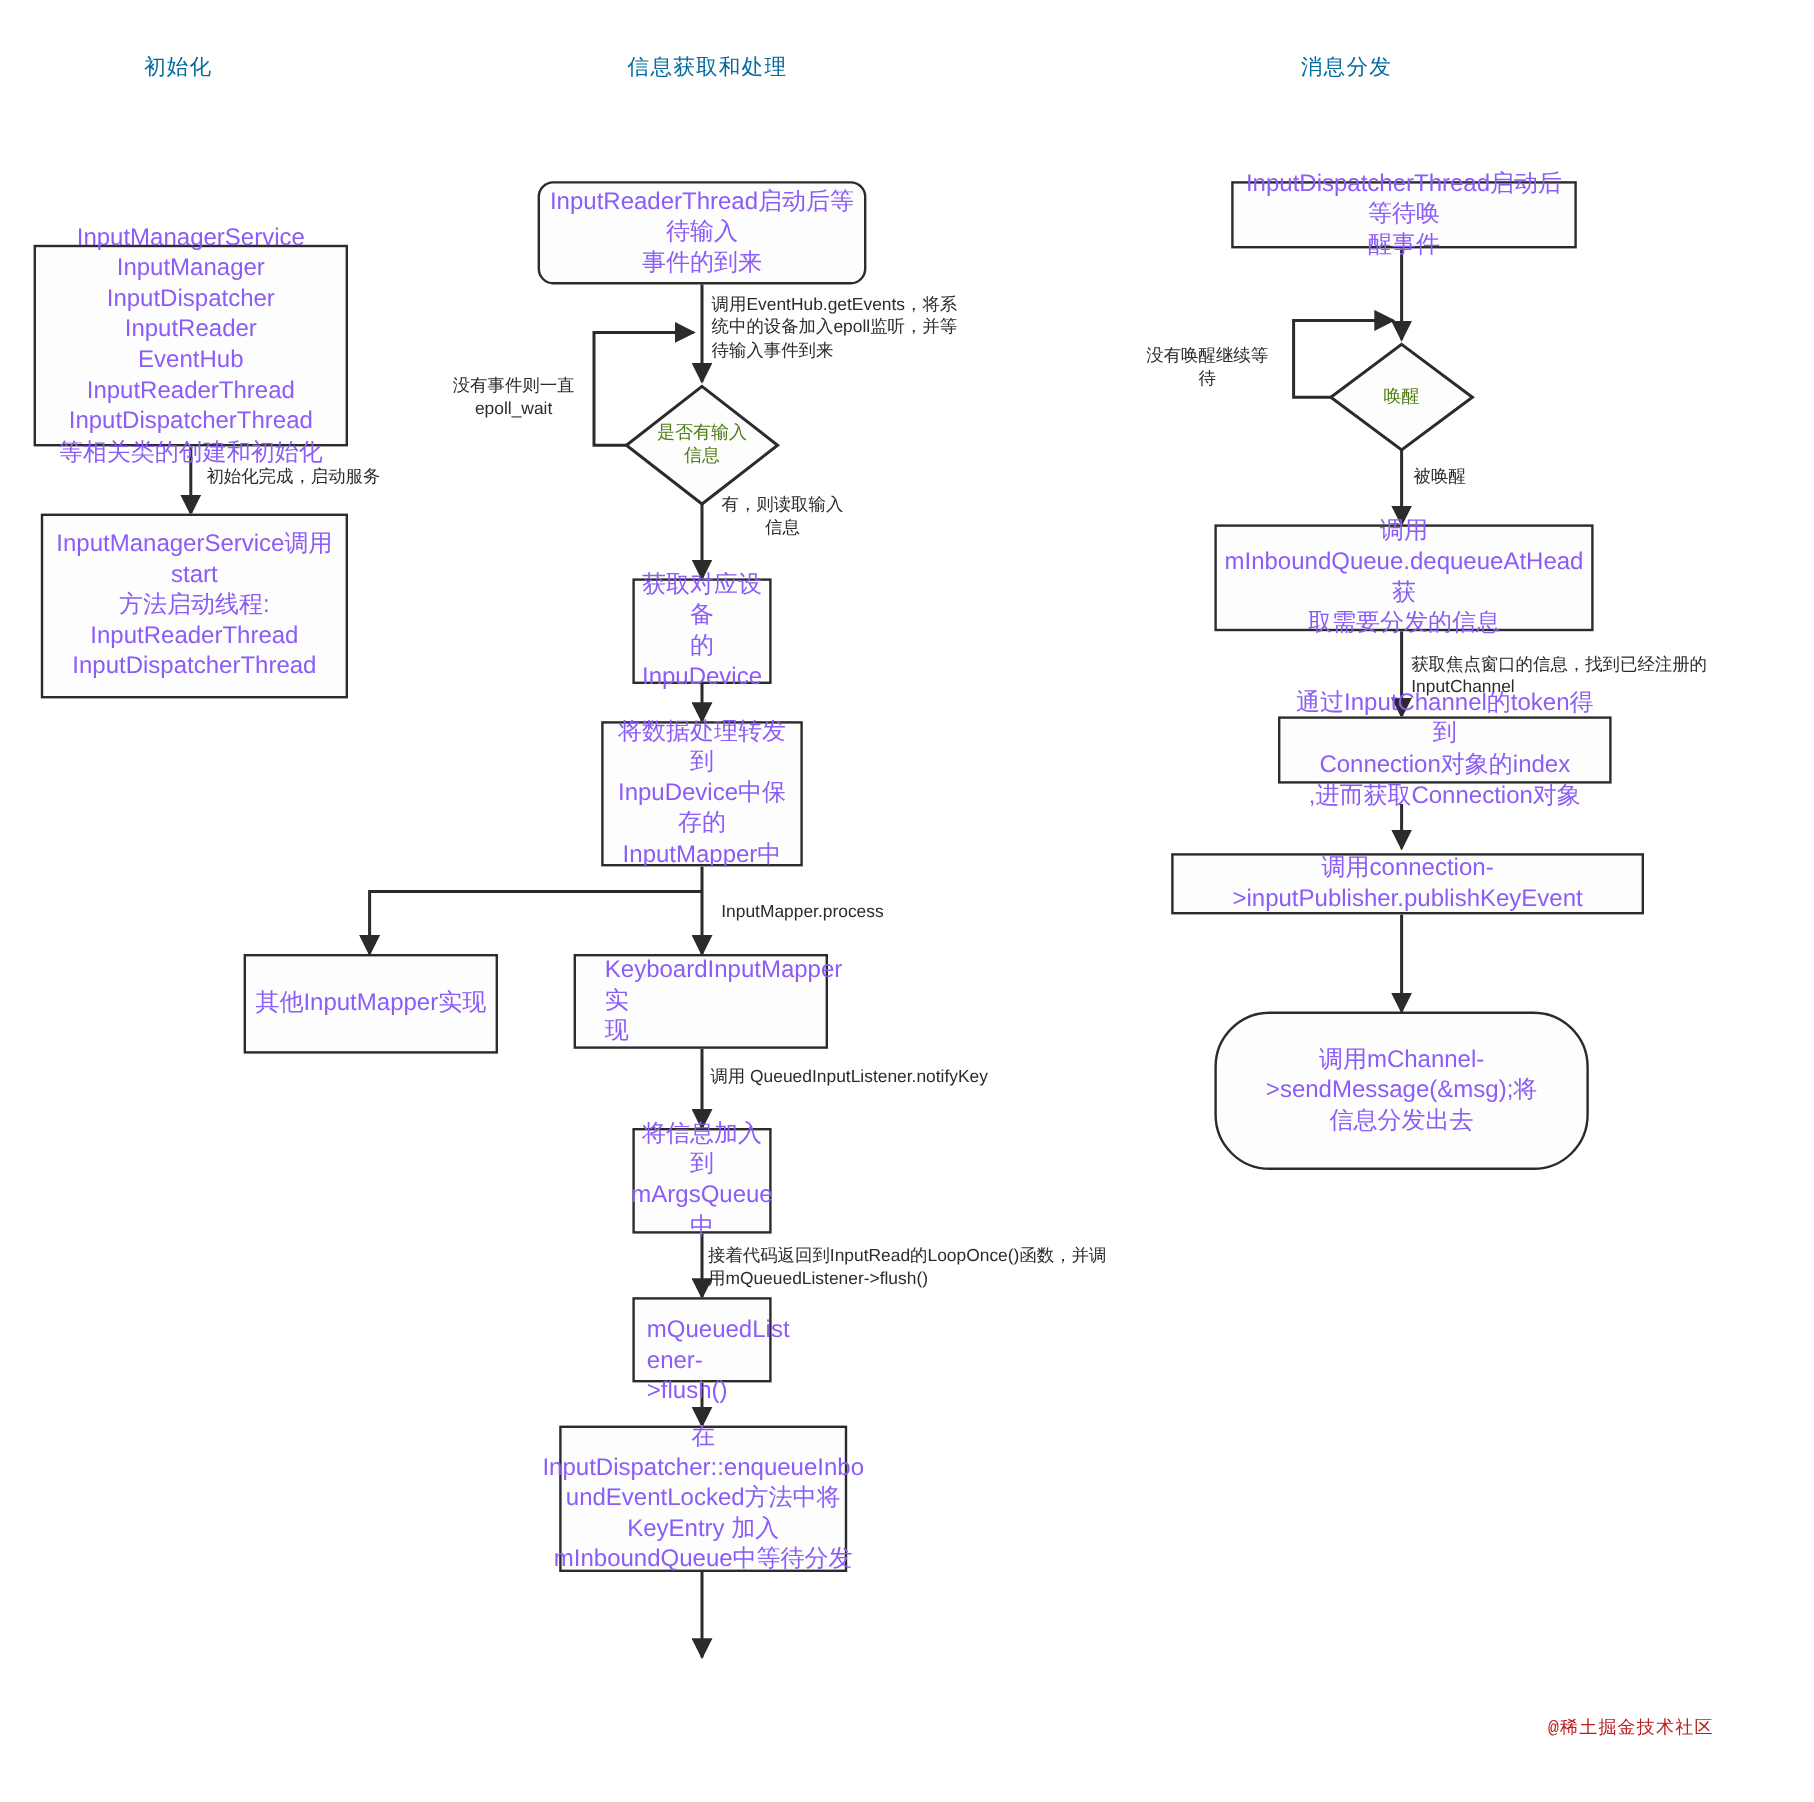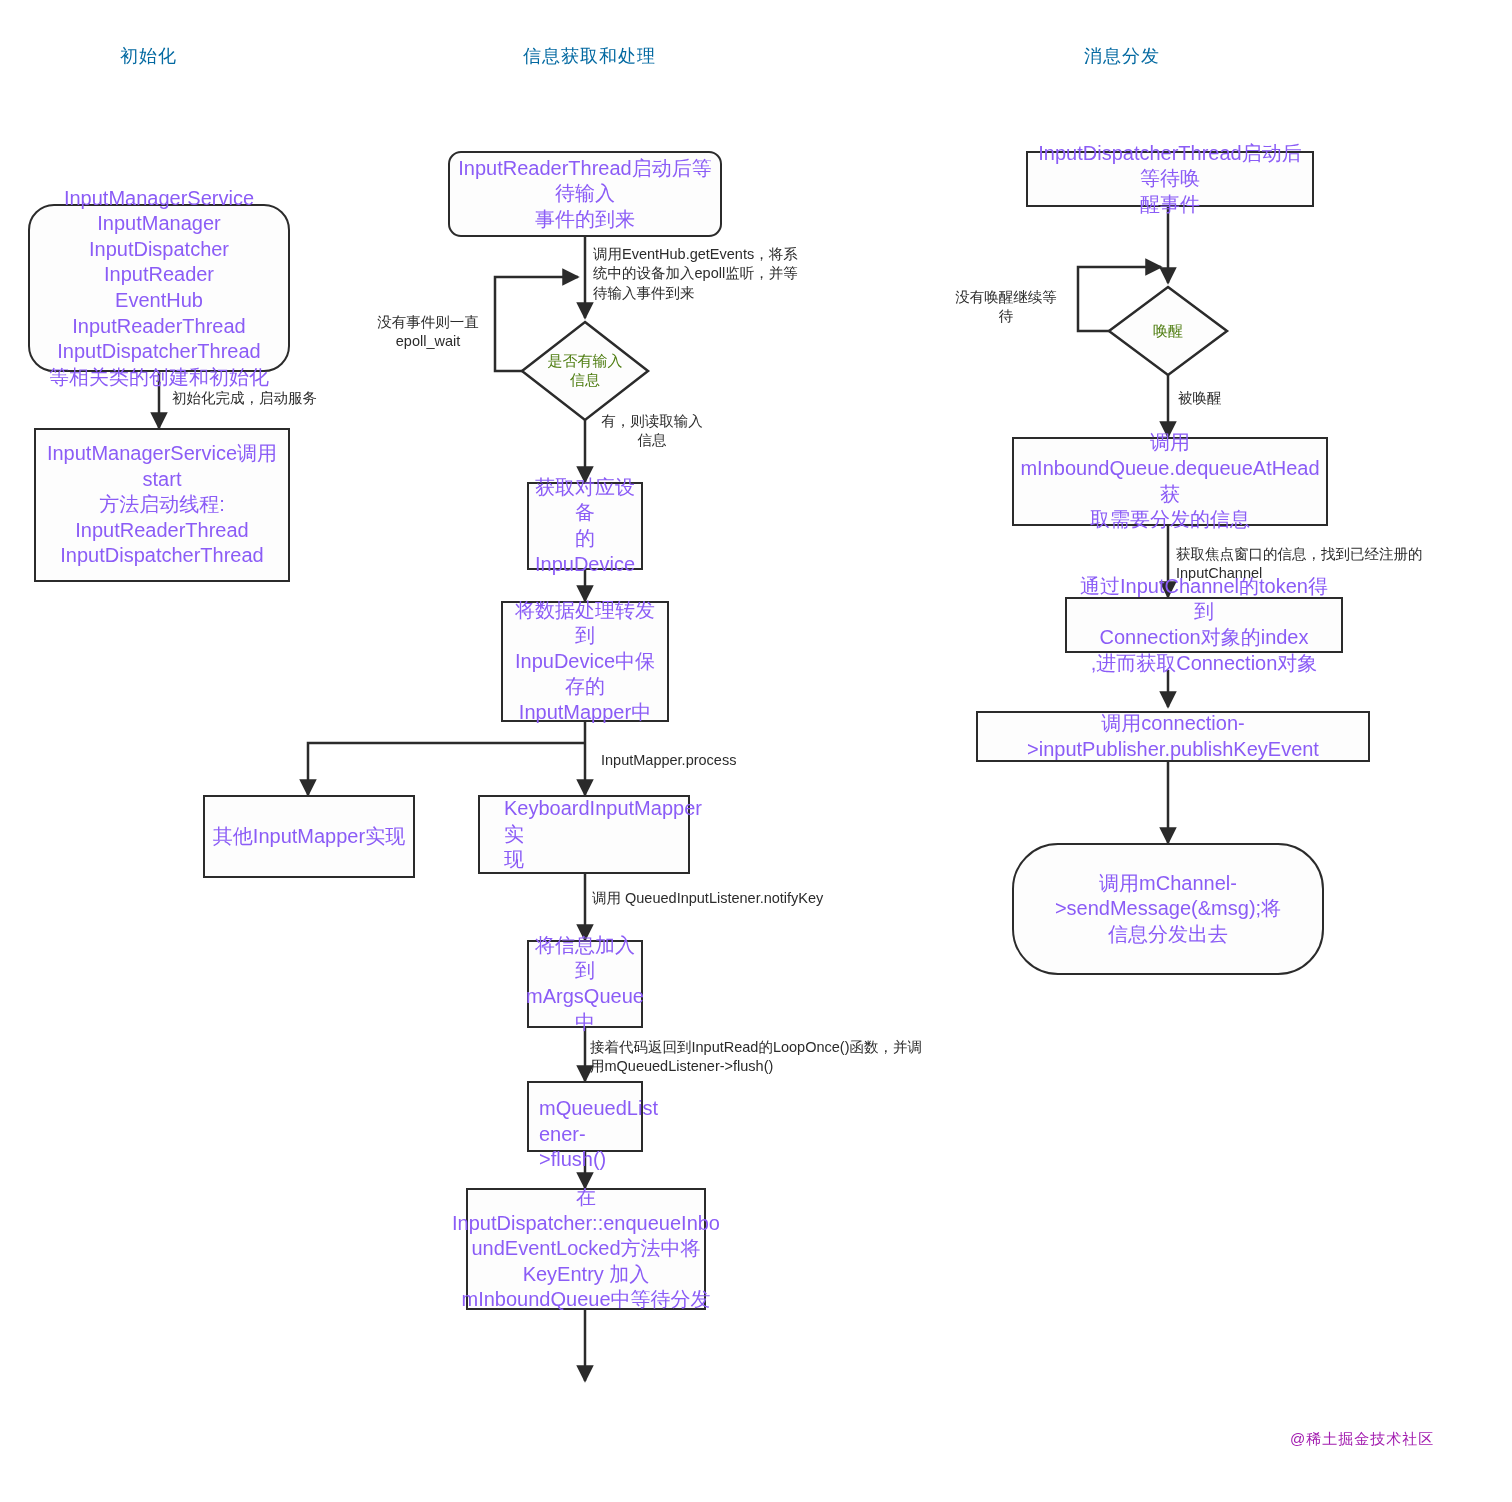--- a/index.html
+++ b/index.html
@@ -62,23 +62,24 @@
     font-size: 14.5px;
     line-height: 1.33;
     color: #2b2b2b;
     white-space: pre-line;
   }
   .edge-label.right { text-align: left; }
   .edge-label.center { text-align: center; }
   .watermark {
     position: absolute;
     font-size: 15px;
-    color: #a21caf;
+    color: #b91c1c;
     letter-spacing: 1px;
     white-space: nowrap;
+    font-family: Liberation Mono, monospace;
   }
 </style>
 </head>
 <body>
 
 <div id="page">
 
   <div class="col-title" style="left:120px; top:44px;">初始化</div>
   <div class="col-title" style="left:523px; top:44px;">信息获取和处理</div>
   <div class="col-title" style="left:1084px; top:44px;">消息分发</div>
@@ -125,21 +126,21 @@
 
       <path d="M 1168 762 L 1168 843" marker-end="url(#arrow)"></path>
     </g>
 
     <g stroke="#2b2b2b" stroke-width="2.5" fill="#fdfdfd">
       <polygon points="585,322 648,371 585,420 522,371"></polygon>
       <polygon points="1168,287 1227,331 1168,375 1109,331"></polygon>
     </g>
   </svg>
 
-  <div class="node-box" style="left:28px; top:204px; width:262px; height:168px;border-radius:26px;">
+  <div class="node-box" style="left:28px; top:204px; width:262px; height:168px;">
     <span style="white-space:pre-line">InputManagerService
 InputManager
 InputDispatcher
 InputReader
 EventHub
 InputReaderThread
 InputDispatcherThread
 等相关类的创建和初始化</span>
   </div>
   <div class="node-box" style="left:34px; top:428px; width:256px; height:154px;">

